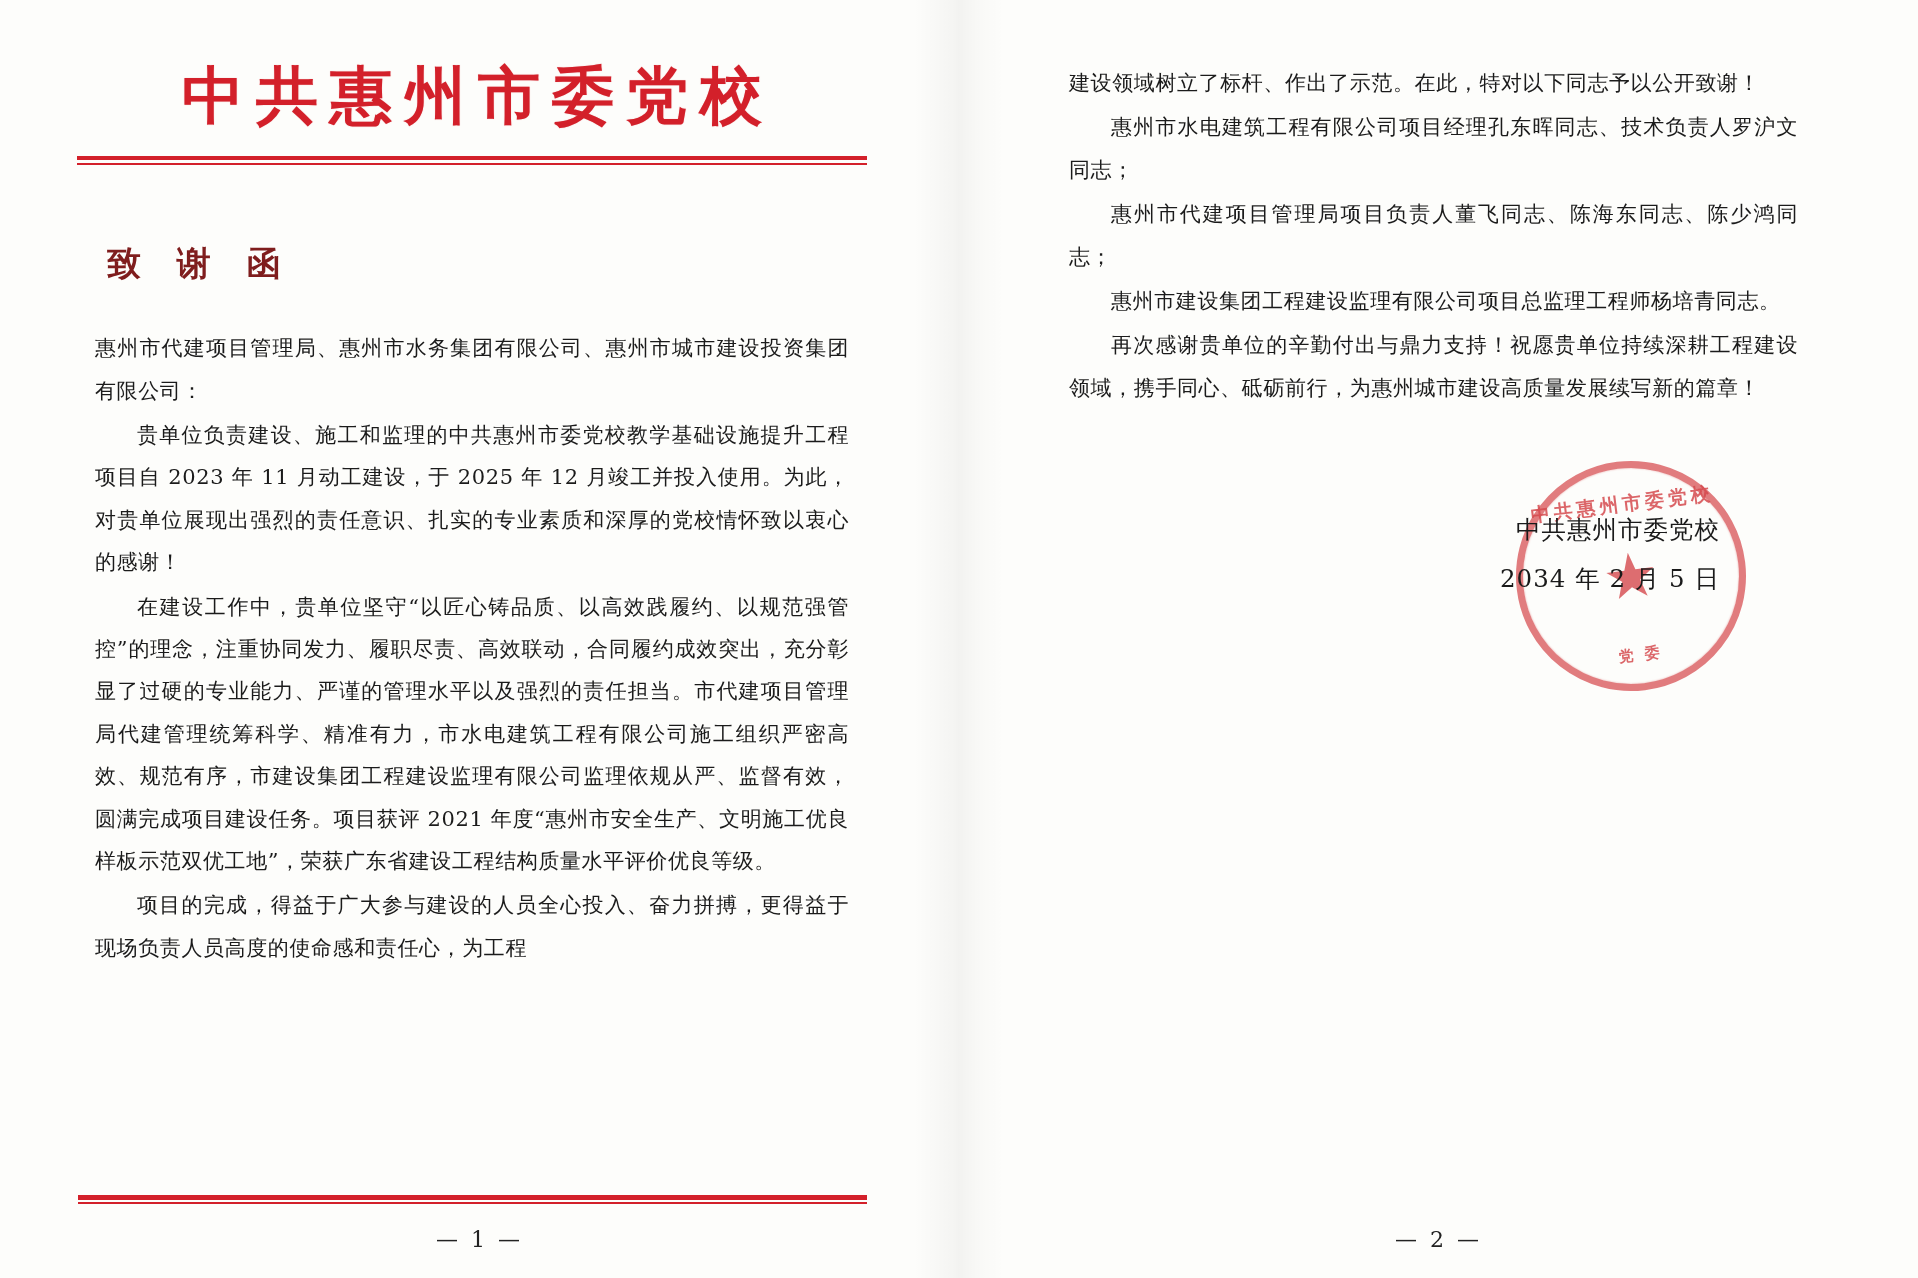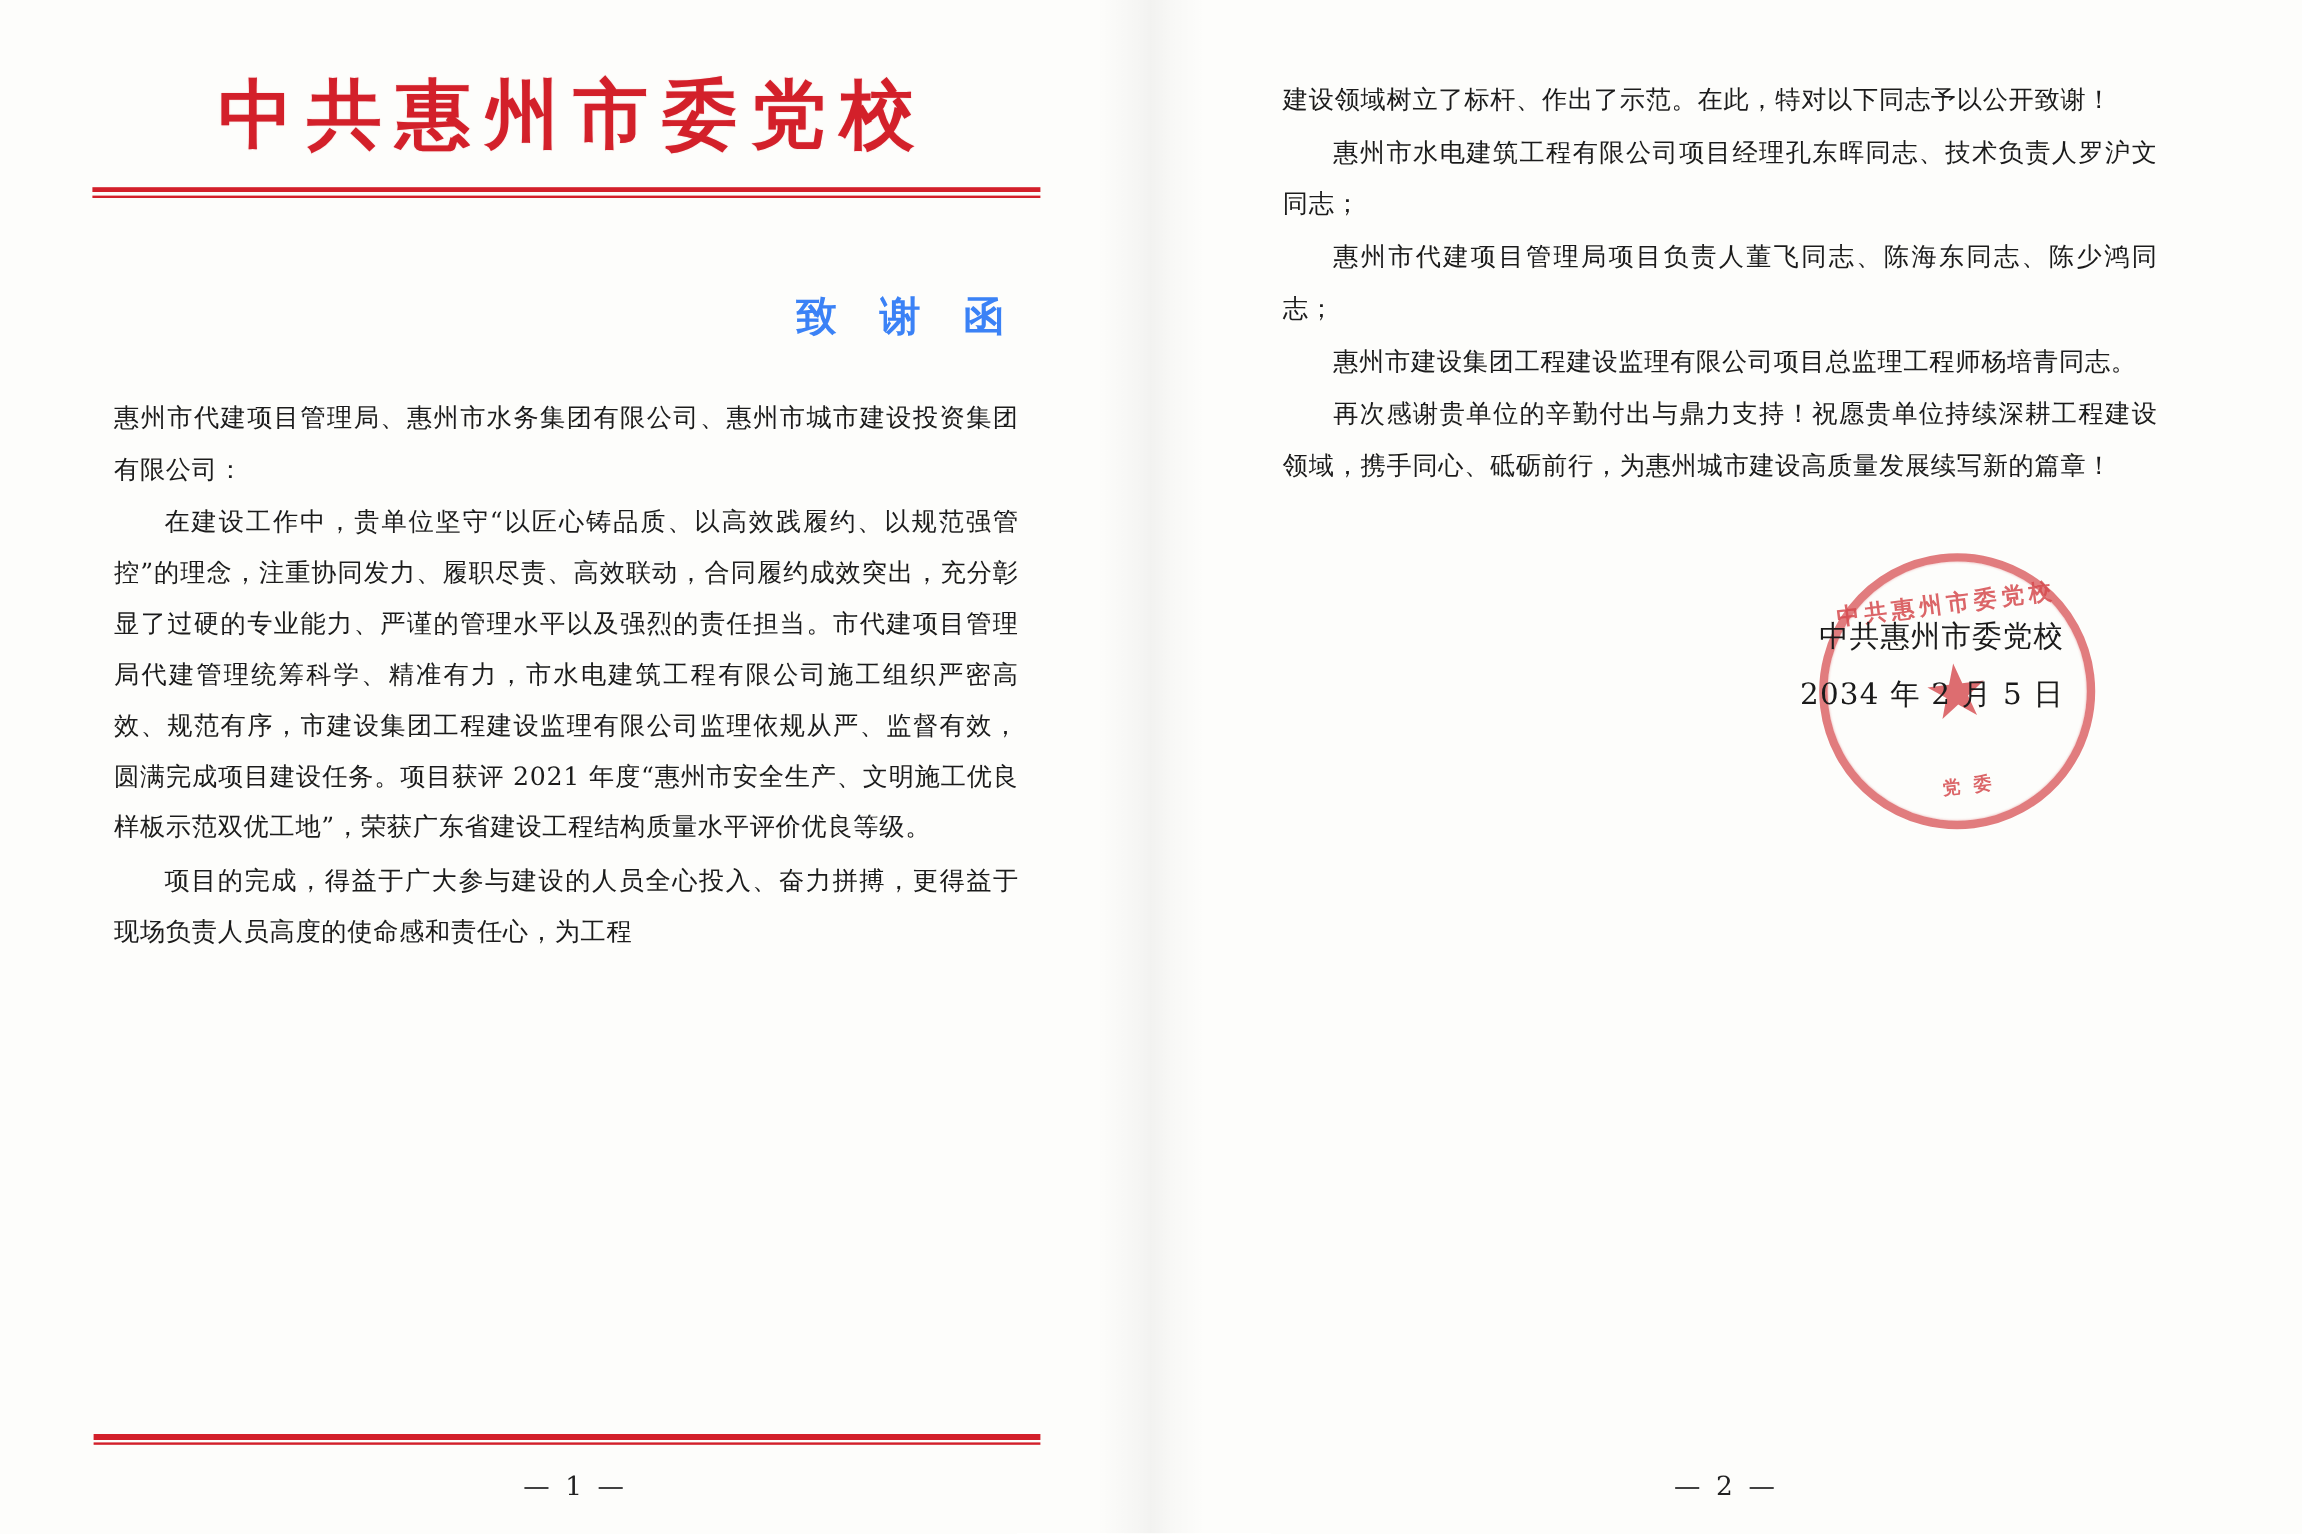--- a/index.html
+++ b/index.html
@@ -72,27 +72,27 @@
     position: absolute;
     left: -18px;
     right: -18px;
     background: #d3202a;
   }
   .rule-double:before { top: 0; height: 4px; }
   .rule-double:after  { top: 7px; height: 2px; }
 
   
   .doc-title {
-    text-align: right;
+    text-align: left;
     font-size: 34px;
     font-weight: 700;
     letter-spacing: 12px;
     text-indent: 12px;
     margin: 76px 0 40px 0;
-    color: #3b82f6;
+    color: #7f1d1d;
   }
   p.para {
     font-size: 21px;
     line-height: 2.02;
     letter-spacing: 0.6px;
     text-align: justify;
     text-justify: inter-ideograph;
     margin: 0 0 2px 0;
     color: #1b1b1b;
   }
@@ -191,20 +191,21 @@
 
     <div class="letterhead">
       <div class="letterhead-title">中共惠州市委党校</div>
       <div class="rule-double"></div>
     </div>
 
     <div class="doc-title">致 谢 函</div>
 
     <p class="para">惠州市代建项目管理局、惠州市水务集团有限公司、惠州市城市建设投资集团有限公司：</p>
 
+    <p class="para indent">贵单位负责建设、施工和监理的中共惠州市委党校教学基础设施提升工程项目自 2023 年 11 月动工建设，于 2025 年 12 月竣工并投入使用。为此，对贵单位展现出强烈的责任意识、扎实的专业素质和深厚的党校情怀致以衷心的感谢！</p>
 
     <p class="para indent">在建设工作中，贵单位坚守“以匠心铸品质、以高效践履约、以规范强管控”的理念，注重协同发力、履职尽责、高效联动，合同履约成效突出，充分彰显了过硬的专业能力、严谨的管理水平以及强烈的责任担当。市代建项目管理局代建管理统筹科学、精准有力，市水电建筑工程有限公司施工组织严密高效、规范有序，市建设集团工程建设监理有限公司监理依规从严、监督有效，圆满完成项目建设任务。项目获评 2021 年度“惠州市安全生产、文明施工优良样板示范双优工地”，荣获广东省建设工程结构质量水平评价优良等级。</p>
 
     <p class="para indent">项目的完成，得益于广大参与建设的人员全心投入、奋力拼搏，更得益于现场负责人员高度的使命感和责任心，为工程</p>
 
     <div class="foot-rule"></div>
     <div class="footer">
       <span class="page-num">— 1 —</span>
     </div>
   </div>

